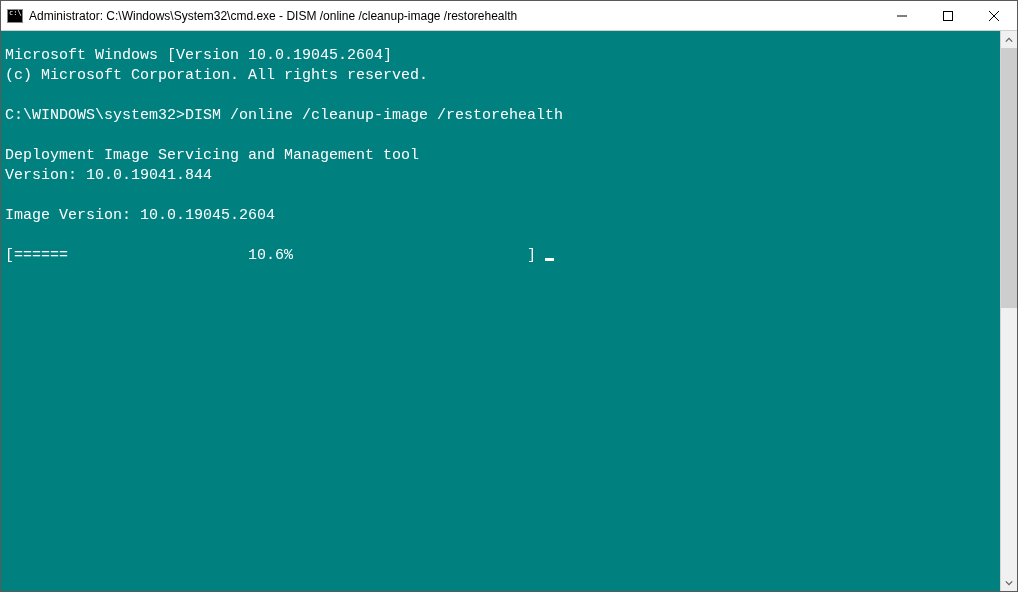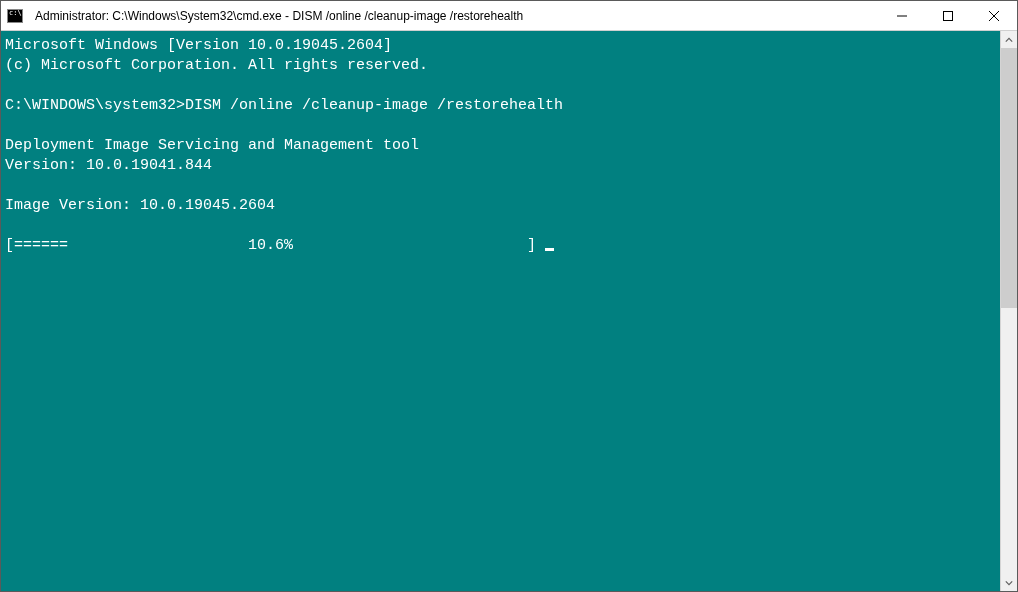--- a/index.html
+++ b/index.html
@@ -25,21 +25,21 @@
       align-items: center;
       justify-content: space-between;
       padding-left: 6px;
       font-size: 12px;
       color: #000;
       border-bottom: 1px solid #d0d0d0;
     }
     .titlebar-left {
       display: flex;
       align-items: center;
-      gap: 12px;
+      gap: 6px;
     }
     .cmd-icon {
       width: 16px;
       height: 14px;
       background: #000;
       border: 1px solid #888;
       position: relative;
       flex-shrink: 0;
     }
     .cmd-icon::before {
@@ -76,21 +76,21 @@
       display: flex;
       overflow: hidden;
     }
     .terminal {
       flex: 1;
       background: #018080;
       color: #ffffff;
       font-family: Consolas, "Courier New", monospace;
       font-size: 15px;
       line-height: 20px;
-      padding: 5px 4px;
+      padding: 15px 4px;
       white-space: pre;
       overflow: hidden;
     }
     .scrollbar {
       width: 17px;
       background: #f0f0f0;
       position: relative;
       border-left: 1px solid #d4d4d4;
     }
     .scroll-btn {

